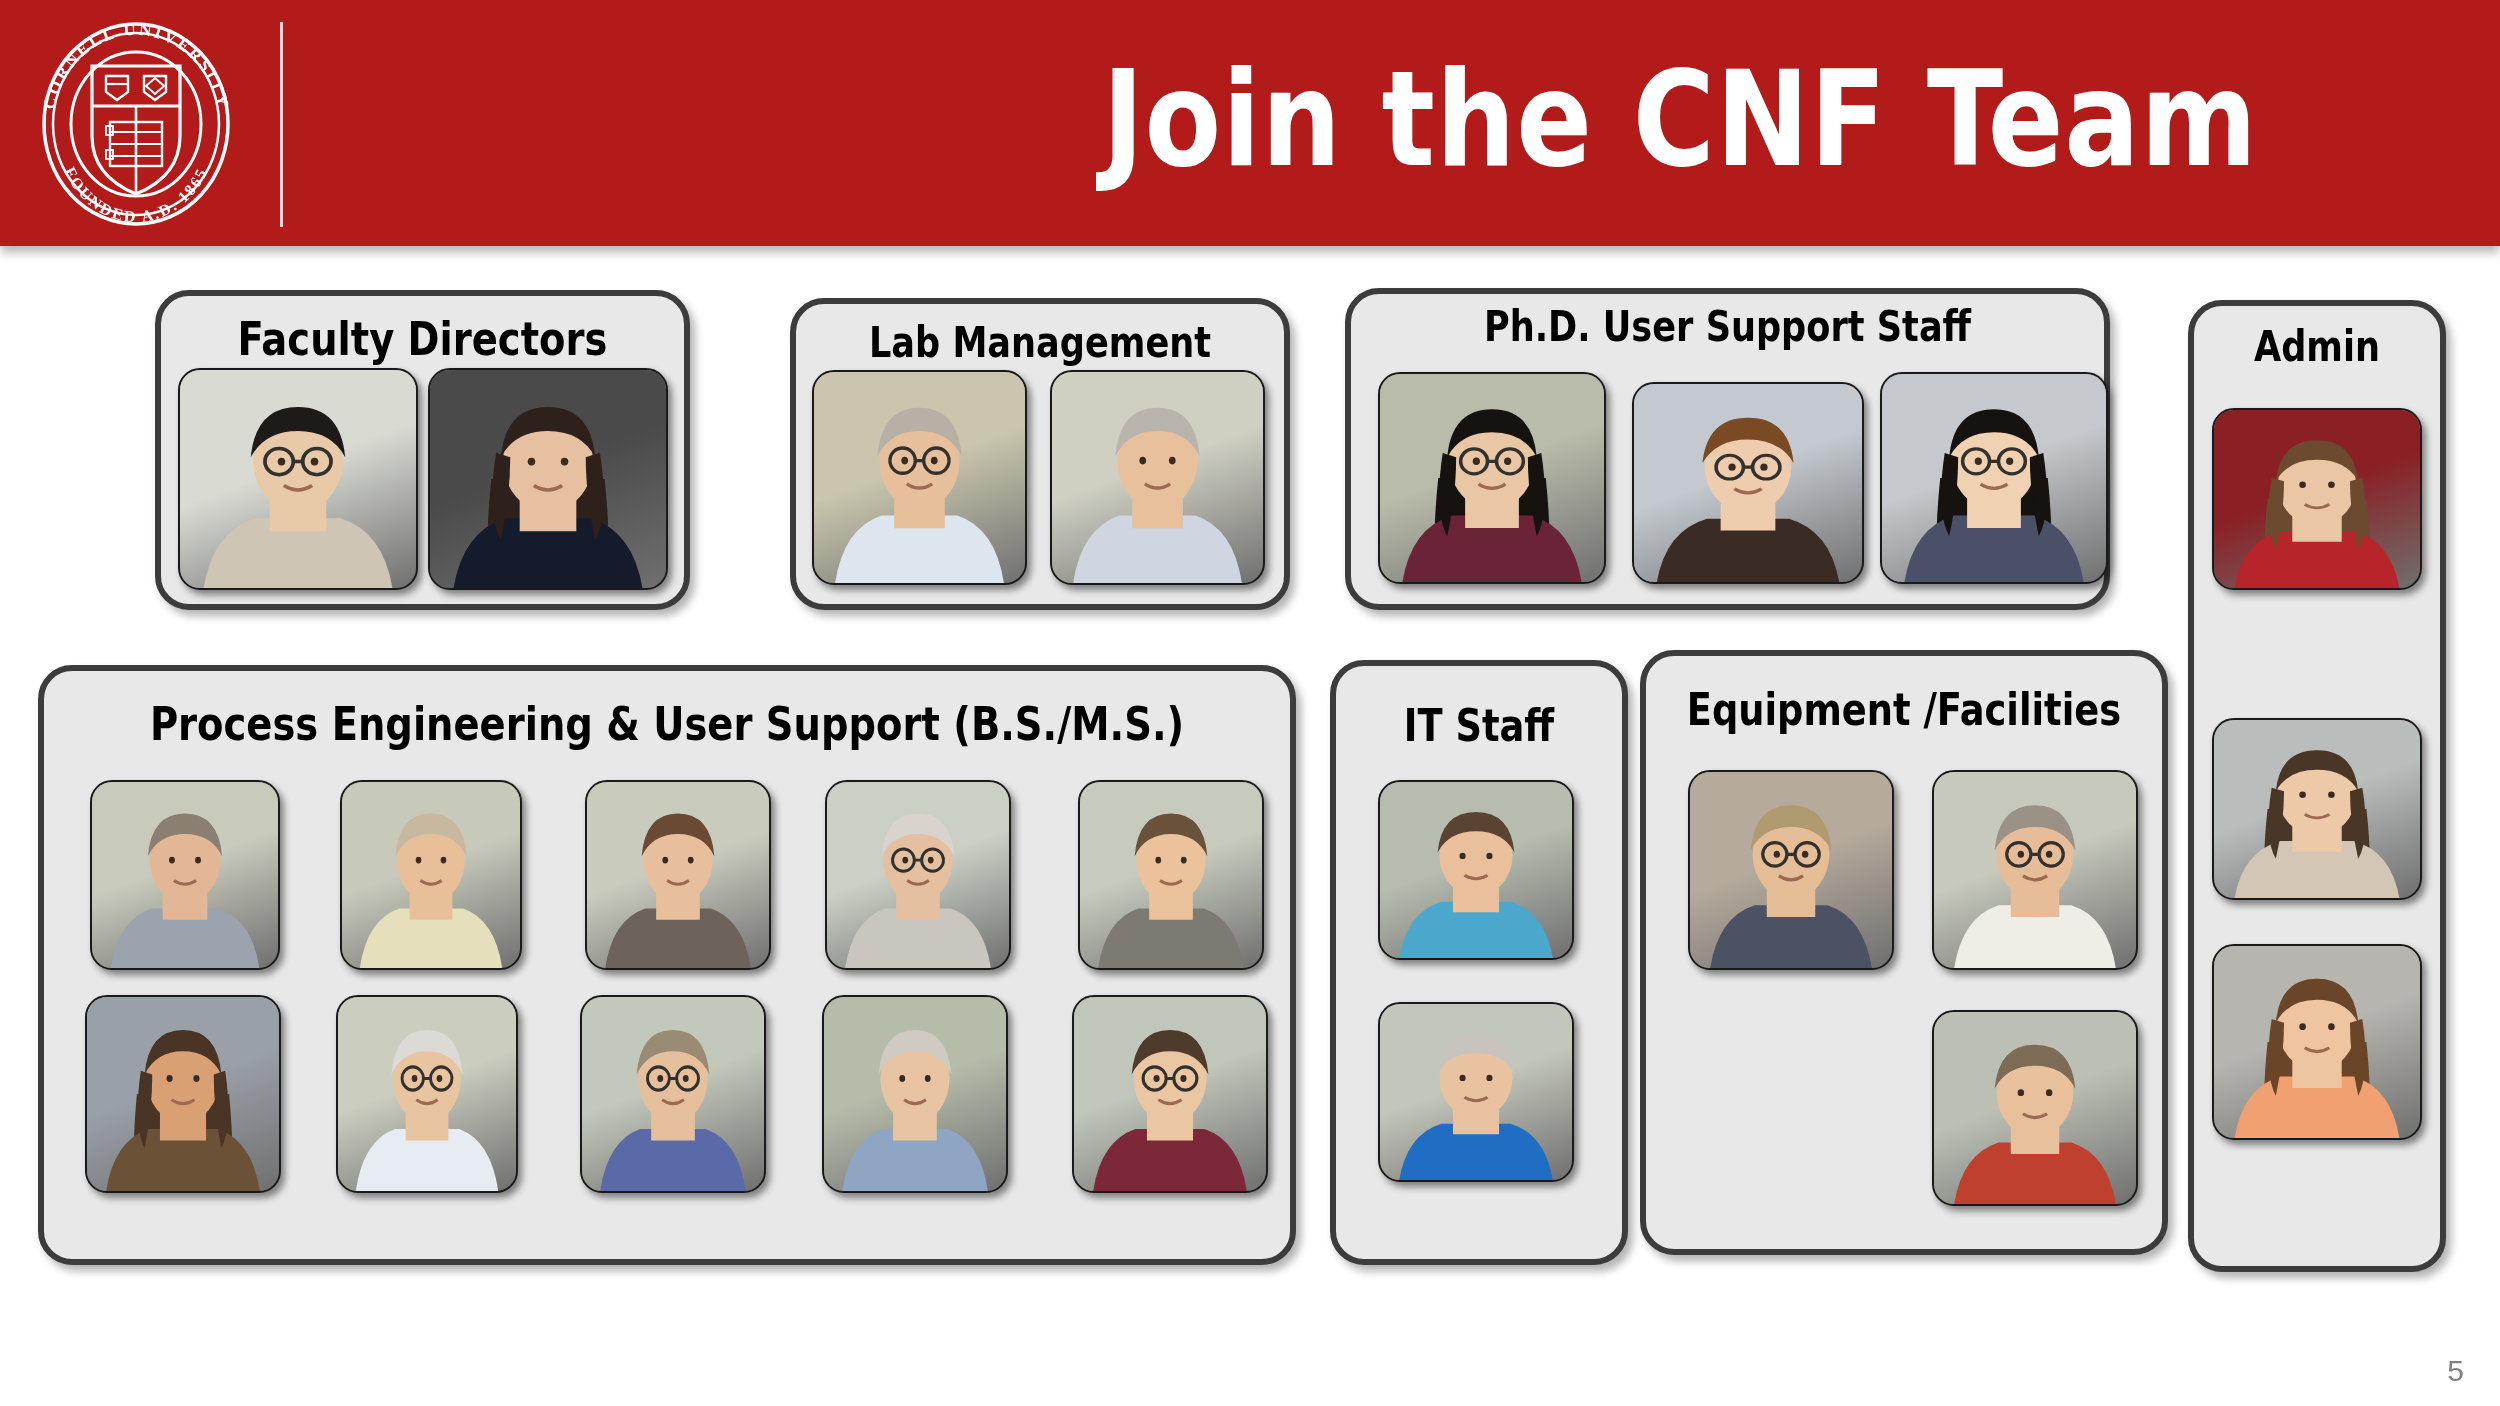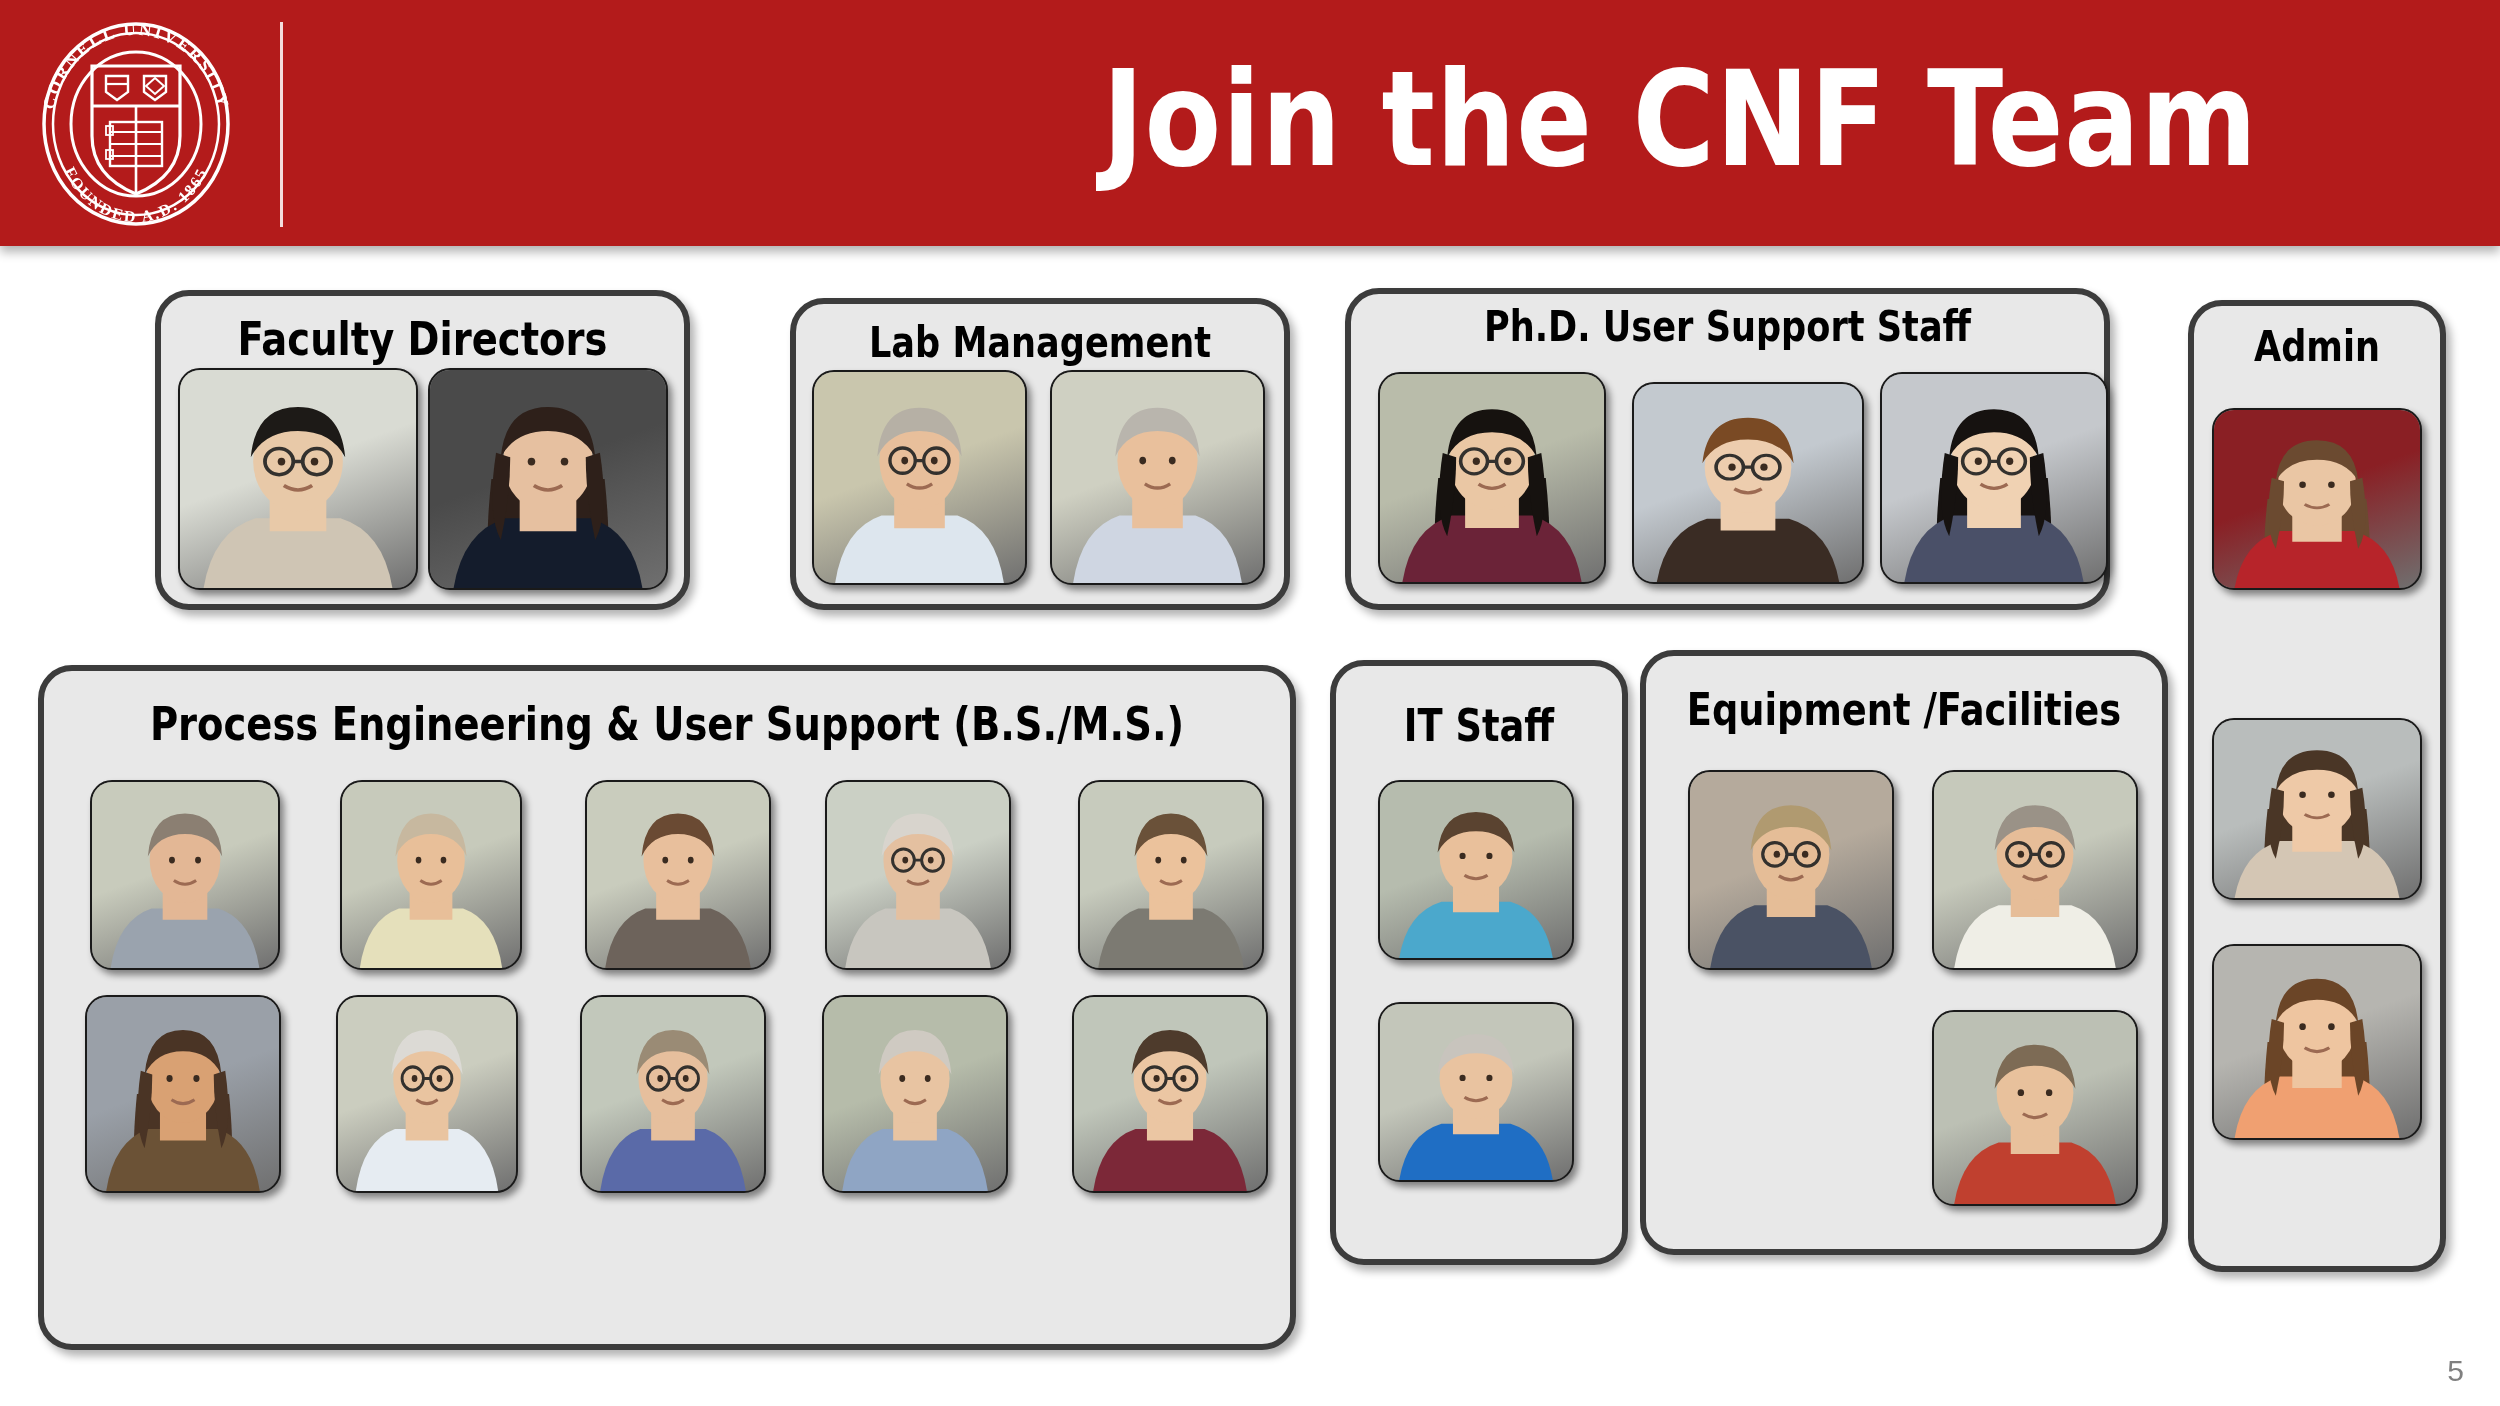--- a/index.html
+++ b/index.html
@@ -134,21 +134,21 @@
 </div>
 
 <div class="panel" style="left:1345px;top:288px;width:765px;height:322px;">
   <div class="panel-title" style="top:12px;font-size:42px;">Ph.D. User Support Staff</div>
 </div>
 
 <div class="panel" style="left:2188px;top:300px;width:258px;height:972px;">
   <div class="panel-title" style="top:20px;font-size:42px;">Admin</div>
 </div>
 
-<div class="panel" style="left:38px;top:665px;width:1258px;height:685px;">
+<div class="panel" style="left:38px;top:665px;width:1258px;height:600px;">
   <div class="panel-title" style="top:30px;font-size:46px;">Process Engineering &amp; User Support (B.S./M.S.)</div>
 </div>
 
 <div class="panel" style="left:1330px;top:660px;width:298px;height:605px;">
   <div class="panel-title" style="top:38px;font-size:44px;">IT Staff</div>
 </div>
 
 <div class="panel" style="left:1640px;top:650px;width:528px;height:605px;">
   <div class="panel-title" style="top:32px;font-size:44px;">Equipment /Facilities</div>
 </div>

